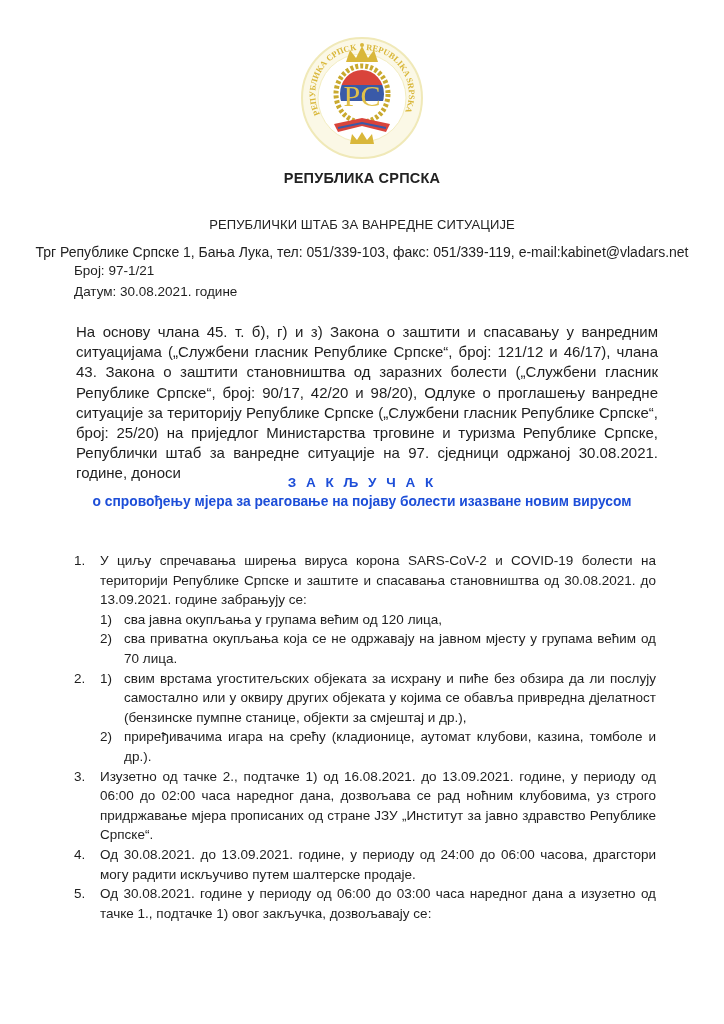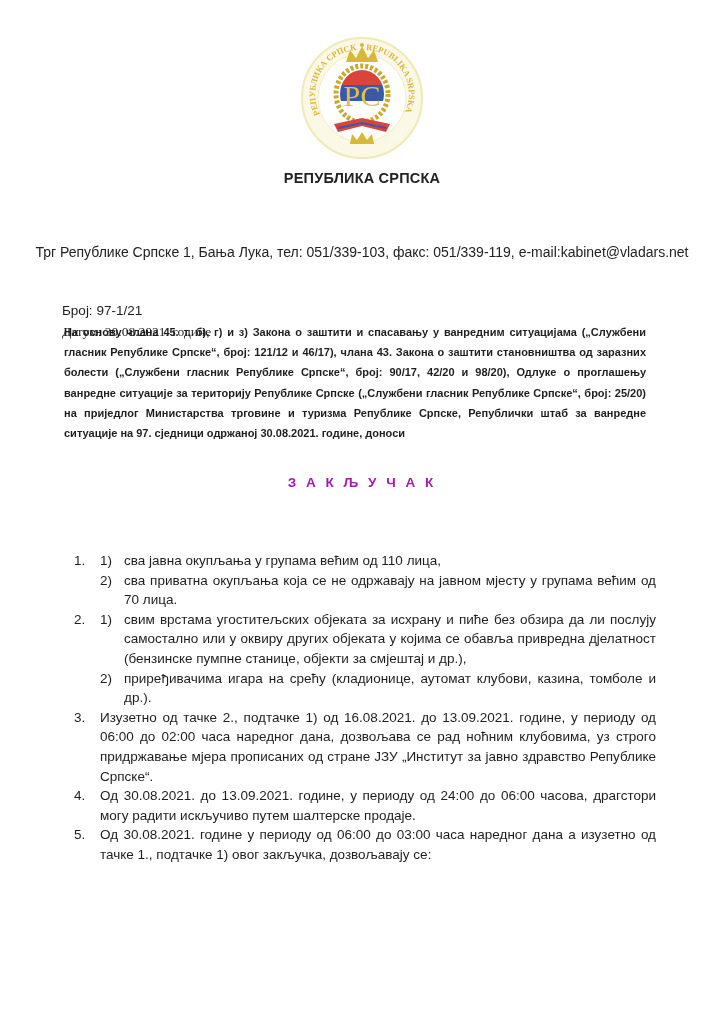--- a/index.html
+++ b/index.html
@@ -8,28 +8,28 @@
   .page { position: absolute; left: 0; top: 0; width: 724px; height: 1024px; }
 
   .logo { position: absolute; left: 300px; top: 36px; width: 124px; height: 124px; }
 
   .hdr { position: absolute; left: 0; width: 724px; text-align: center; color: #222; }
   .hdr-country { top: 170px; font-size: 14.5px; font-weight: bold; letter-spacing: 0.2px; }
   .hdr-gov { top: 188px; font-size: 21px; font-weight: bold; letter-spacing: 5px; }
   .hdr-hq { top: 217px; font-size: 13px; letter-spacing: 0.1px; }
   .hdr-addr { top: 244px; font-size: 14px; }
 
-  .meta { position: absolute; left: 62px; font-size: 13.5px; margin-top: 40px; }
+  .meta { position: absolute; left: 74px; font-size: 13.5px; }
   .meta-num { top: 263px; }
-  .meta-date { top: 284px; font-family: Liberation Serif, serif; }
+  .meta-date { top: 284px; }
 
-  .intro { position: absolute; left: 64px; top: 322px; width: 582px; font-size: 11px;
-           line-height: 20.2px; text-align: justify; font-weight: bold; }
+  .intro { position: absolute; left: 76px; top: 322px; width: 582px; font-size: 15px;
+           line-height: 20.2px; text-align: justify; }
 
-  .concl { position: absolute; left: 0; width: 724px; text-align: center; font-weight: bold; color: #a21caf; }
+  .concl { position: absolute; left: 0; width: 724px; text-align: center; font-weight: bold; color: #1d4ed8; }
   .concl-title { top: 475px; font-size: 13.5px; letter-spacing: 3px; }
   .concl-sub1 { top: 494px; font-size: 13.8px; }
   .concl-sub2 { top: 514px; font-size: 13.8px; }
 
   .items { position: absolute; left: 74px; top: 551px; width: 582px; font-size: 13.5px; line-height: 19.6px; }
   .item { position: relative; padding-left: 26px; text-align: justify; }
   .item-num { position: absolute; left: 0; top: 0; }
   .sub { position: relative; padding-left: 24px; text-align: justify; }
   .sub-num { position: absolute; left: 0; top: 0; }
 </style>
@@ -62,35 +62,38 @@
     </g>
     <text x="62" y="70" text-anchor="middle" font-size="30" fill="#e0c04a" font-family="Liberation Serif, serif">РС</text>
 
     <path d="M34 88 L62 82 L90 88 L86 96 L62 90 L38 96 Z" fill="#d9443b"></path>
     <path d="M38 92 L62 87 L86 92" fill="none" stroke="#3a5aa8" stroke-width="2"></path>
 
     <path d="M50 108 L52 98 L57 104 L62 96 L67 104 L72 98 L74 108 Z" fill="#d9b73a"></path>
   </svg>
 
   <div class="hdr hdr-country">РЕПУБЛИКА СРПСКА</div>
+  <div class="hdr hdr-hq">РЕПУБЛИЧКИ ШТАБ ЗА ВАНРЕДНЕ СИТУАЦИЈЕ</div>
   <div class="hdr hdr-addr">Трг Републике Српске 1,  Бања Лука, тел: 051/339-103, факс: 051/339-119, e-mail:kabinet@vladars.net</div>
 
   <div class="meta meta-num">Број: 97-1/21</div>
   <div class="meta meta-date">Датум: 30.08.2021. године</div>
 
   <div class="intro">На основу члана 45. т. б), г) и з) Закона о заштити и спасавању у ванредним ситуацијама („Службени гласник Републике Српске“, број: 121/12 и 46/17), члана 43. Закона о заштити становништва од заразних болести („Службени гласник Републике Српске“, број: 90/17, 42/20 и 98/20), Одлуке о проглашењу ванредне ситуације за територију Републике Српске („Службени гласник Републике Српске“, број: 25/20) на приједлог Министарства трговине и туризма Републике Српске, Републички штаб за ванредне ситуације на 97. сједници одржаној 30.08.2021. године, доноси</div>
 
   <div class="concl concl-title">З А К Љ У Ч А К</div>
+  <div class="concl concl-sub1">о спровођењу мјера за реаговање на појаву болести изазване новим вирусом</div>
 
   <div class="items">
     <div class="item">
       <span class="item-num">1.</span>
+      <div>У циљу спречавања ширења вируса корона SARS-CoV-2 и COVID-19 болести на територији Републике Српске и заштите и спасавања становништва од 30.08.2021. до 13.09.2021. године забрањују се:</div>
       <div class="sub">
         <span class="sub-num">1)</span>
-        <div>сва јавна окупљања у групама већим од 110 лица,</div>
+        <div>сва јавна окупљања у групама већим од 120 лица,</div>
       </div>
       <div class="sub">
         <span class="sub-num">2)</span>
         <div>сва приватна окупљања која се не одржавају на јавном мјесту у групама већим од 70 лица.</div>
       </div>
     </div>
     <div class="item">
       <span class="item-num">2.</span>
       <div class="sub">
         <span class="sub-num">1)</span>

